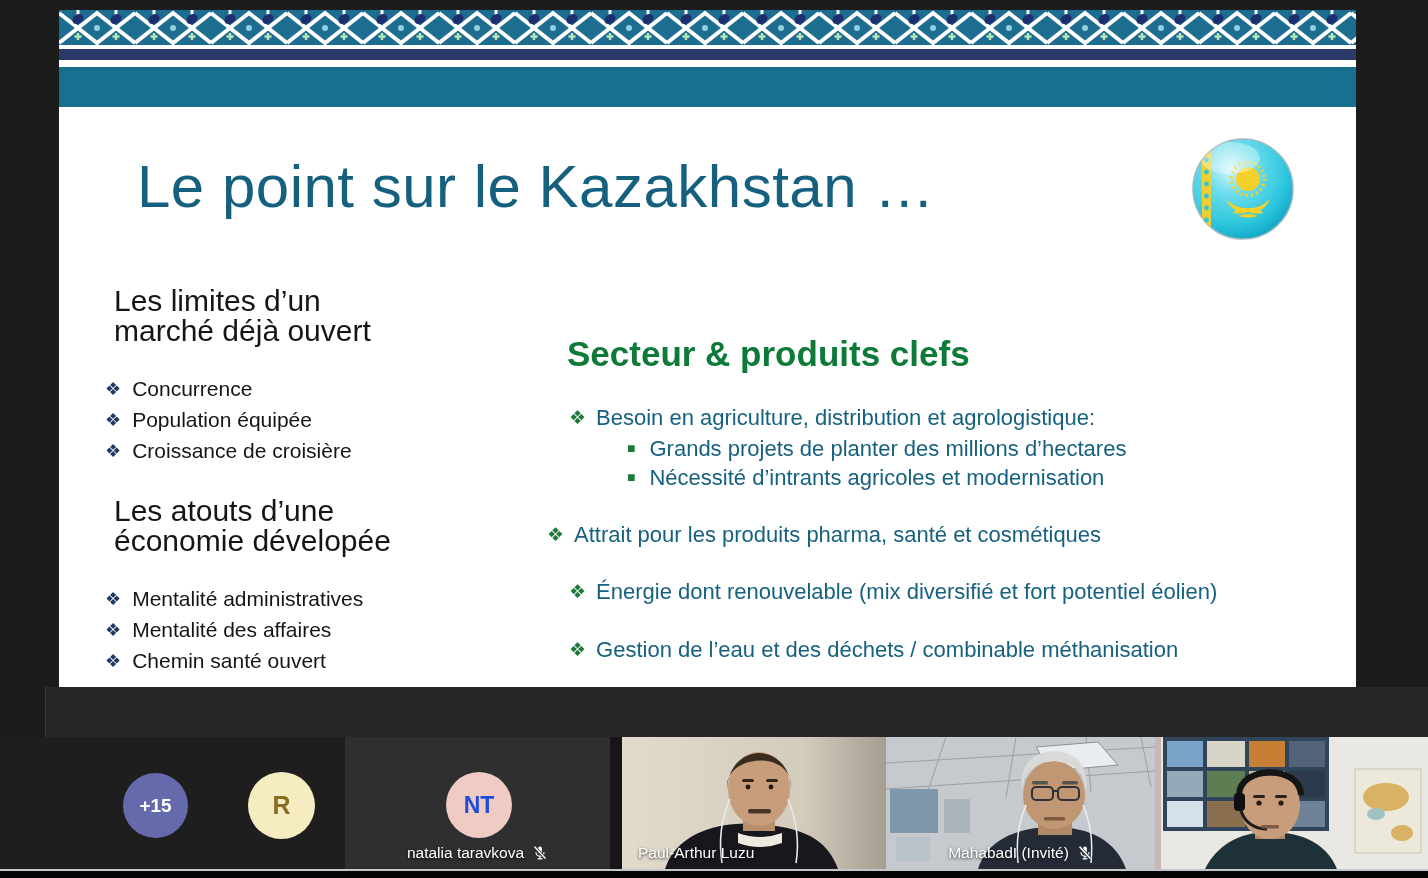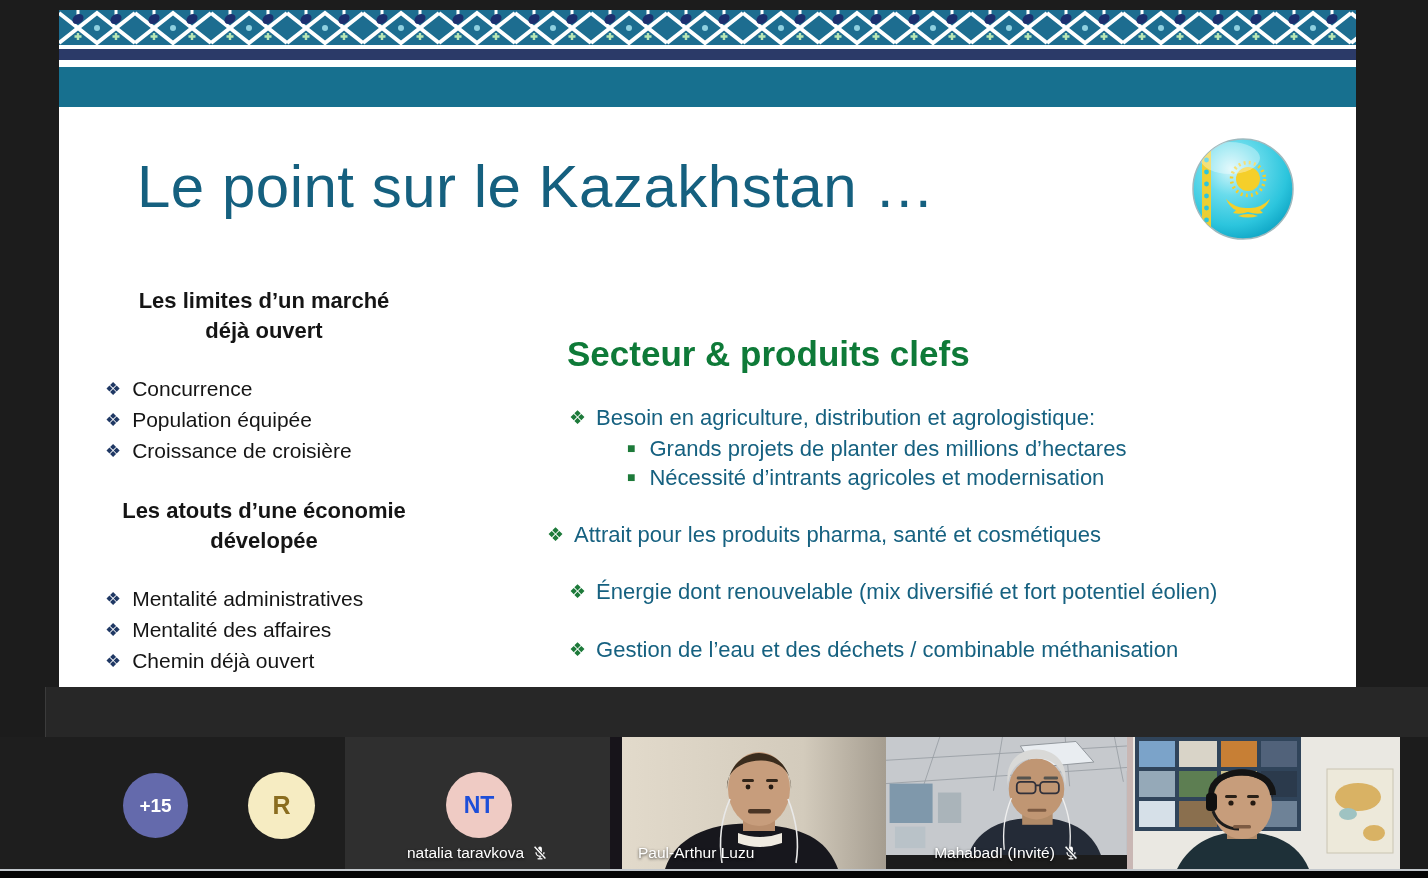--- a/index.html
+++ b/index.html
@@ -10,22 +10,22 @@
   
   .slide { position:absolute; left:59px; top:10px; width:1297px; height:761px; background:#fff; }
   .ornament { position:absolute; left:0; top:0; width:100%; height:35px; }
   .stripe-navy { position:absolute; left:0; top:39px; width:100%; height:11px; background:#2b3a68; }
   .stripe-teal { position:absolute; left:0; top:57px; width:100%; height:40px; background:#17708f; }
 
   .slide-title { position:absolute; left:78px; top:142px; font-size:60px; color:#15607f;
                  letter-spacing:0.5px; white-space:nowrap; }
   .flag { position:absolute; left:1131px; top:126px; width:106px; height:106px; }
 
-  .lc-head { position:absolute; left:55px; width:300px; text-align:center; font-weight:bold;
-             font-size:22px; line-height:30px; color:#151515; }
+  .lc-head { position:absolute; left:55px; width:300px; text-align:left; font-weight:normal;
+             font-size:30px; line-height:30px; color:#151515; }
   .lc-head.h1 { top:276px; }
   .lc-head.h2 { top:486px; }
   .lc-list { position:absolute; left:46px; list-style:none; font-size:21px; line-height:29px; color:#151515; }
   .lc-list.l1 { top:364px; }
   .lc-list.l2 { top:574px; }
   .dm { color:#1f3864; font-size:18px; margin-right:11px; position:relative; top:-1px; }
 
   .rc-subtitle { position:absolute; left:506px; top:247px; font-style:italic; font-size:33px;
                  color:#0e7a38; white-space:nowrap; }
   .rc-head { position:absolute; left:508px; top:324px; font-weight:bold; font-size:35px;
@@ -43,21 +43,21 @@
 
   
   .under-band { position:absolute; left:45px; top:687px; width:1383px; height:50px;
                 background:#272727; border-left:1px solid #3b3b3b; }
 
   
   .filmstrip { position:absolute; left:0; top:737px; width:1428px; height:132px; display:flex; }
   .tile { position:relative; height:132px; overflow:hidden; }
   .t1 { width:345px; background:#1e1e1e; }
   .t2 { width:265px; background:#2f2f2f; }
-  .t3 { width:276px; } .t4 { width:241px; } .t5 { width:273px; }
+  .t3 { width:276px; } .t4 { width:269px; } .t5 { width:273px; }
   .tile svg.scene { position:absolute; inset:0; display:block; }
 
   .avatar { position:absolute; border-radius:50%; display:flex; align-items:center;
             justify-content:center; font-weight:bold; }
   .av-plus { left:123px; top:36px; width:65px; height:65px; background:#646aac; color:#fff; font-size:19px; }
   .av-r    { left:248px; top:35px; width:67px; height:67px; background:#f6ecc2; color:#8a6d1f; font-size:25px; }
   .av-nt   { left:101px; top:35px; width:66px; height:66px; background:#efcbc4; color:#1d4ed8; font-size:23px; }
 
   .name-tag { position:absolute; bottom:7px; display:flex; align-items:center; gap:8px;
               color:#fff; font-size:15.5px; text-shadow:0 1px 3px rgba(0,0,0,.75); }
@@ -134,21 +134,21 @@
     <ul class="lc-list l1">
       <li><span class="dm">❖</span><span>Concurrence</span></li>
       <li><span class="dm">❖</span><span>Population équipée</span></li>
       <li><span class="dm">❖</span><span>Croissance de croisière</span></li>
     </ul>
 
     <div class="lc-head h2">Les atouts d’une économie dévelopée</div>
     <ul class="lc-list l2">
       <li><span class="dm">❖</span><span>Mentalité administratives</span></li>
       <li><span class="dm">❖</span><span>Mentalité des affaires</span></li>
-      <li><span class="dm">❖</span><span>Chemin déjà ouvert</span></li>
+      <li><span class="dm">❖</span><span>Chemin santé ouvert</span></li>
     </ul>
 
     <div class="rc-head">Secteur &amp; produits clefs</div>
 
     <div class="rb b1"><span class="gdm">❖</span><span>Besoin en agriculture, distribution et agrologistique:</span></div>
     <div class="rsb s1"><span class="sq">■</span><span>Grands projets de planter des millions d’hectares</span></div>
     <div class="rsb s2"><span class="sq">■</span><span>Nécessité d’intrants agricoles et modernisation</span></div>
     <div class="rb b2"><span class="gdm">❖</span><span>Attrait pour les produits pharma, santé et cosmétiques</span></div>
     <div class="rb b3"><span class="gdm">❖</span><span>Énergie dont renouvelable (mix diversifié et fort potentiel éolien)</span></div>
     <div class="rb b4"><span class="gdm">❖</span><span>Gestion de l’eau et des déchets / combinable méthanisation</span></div>

